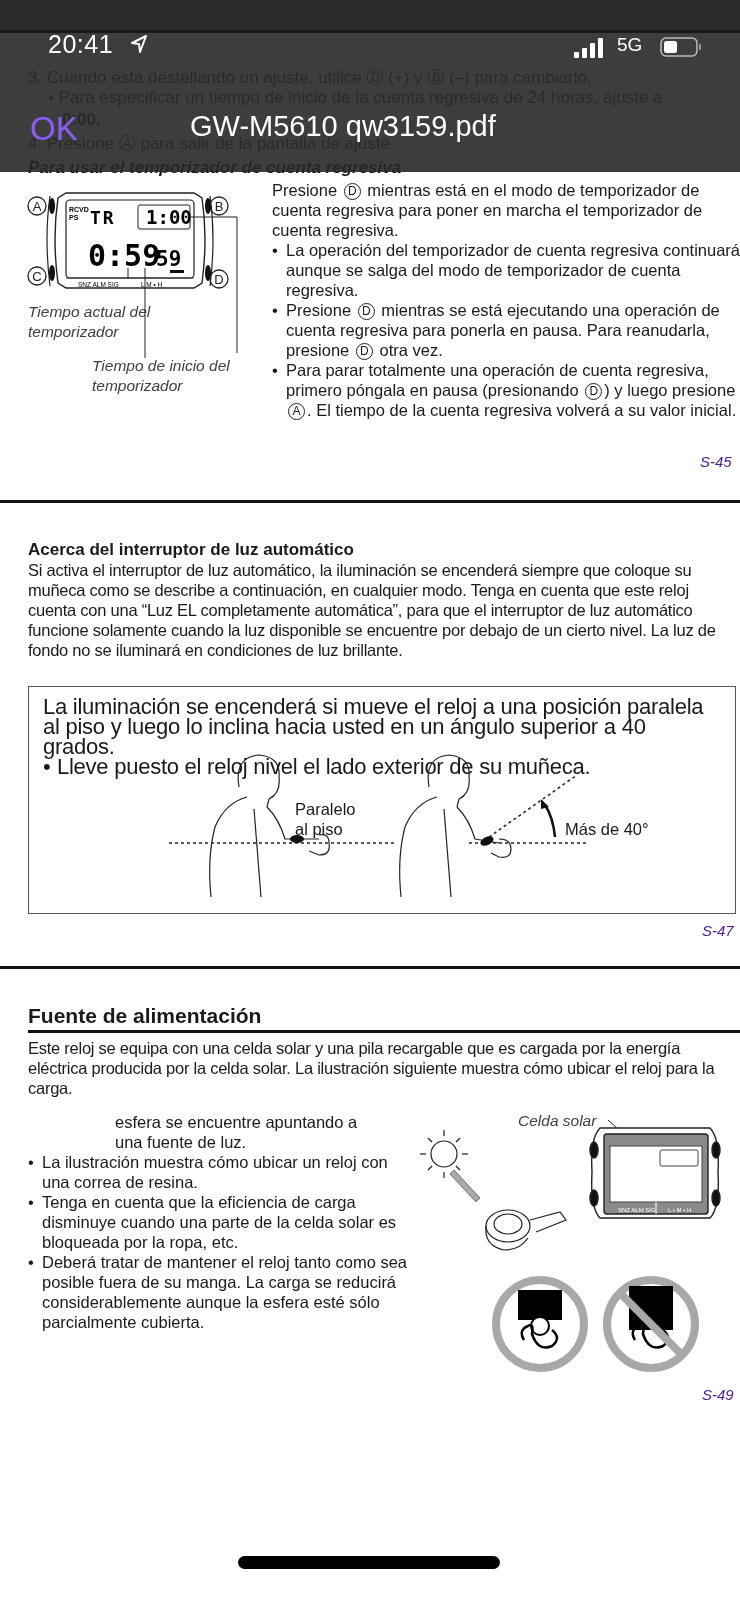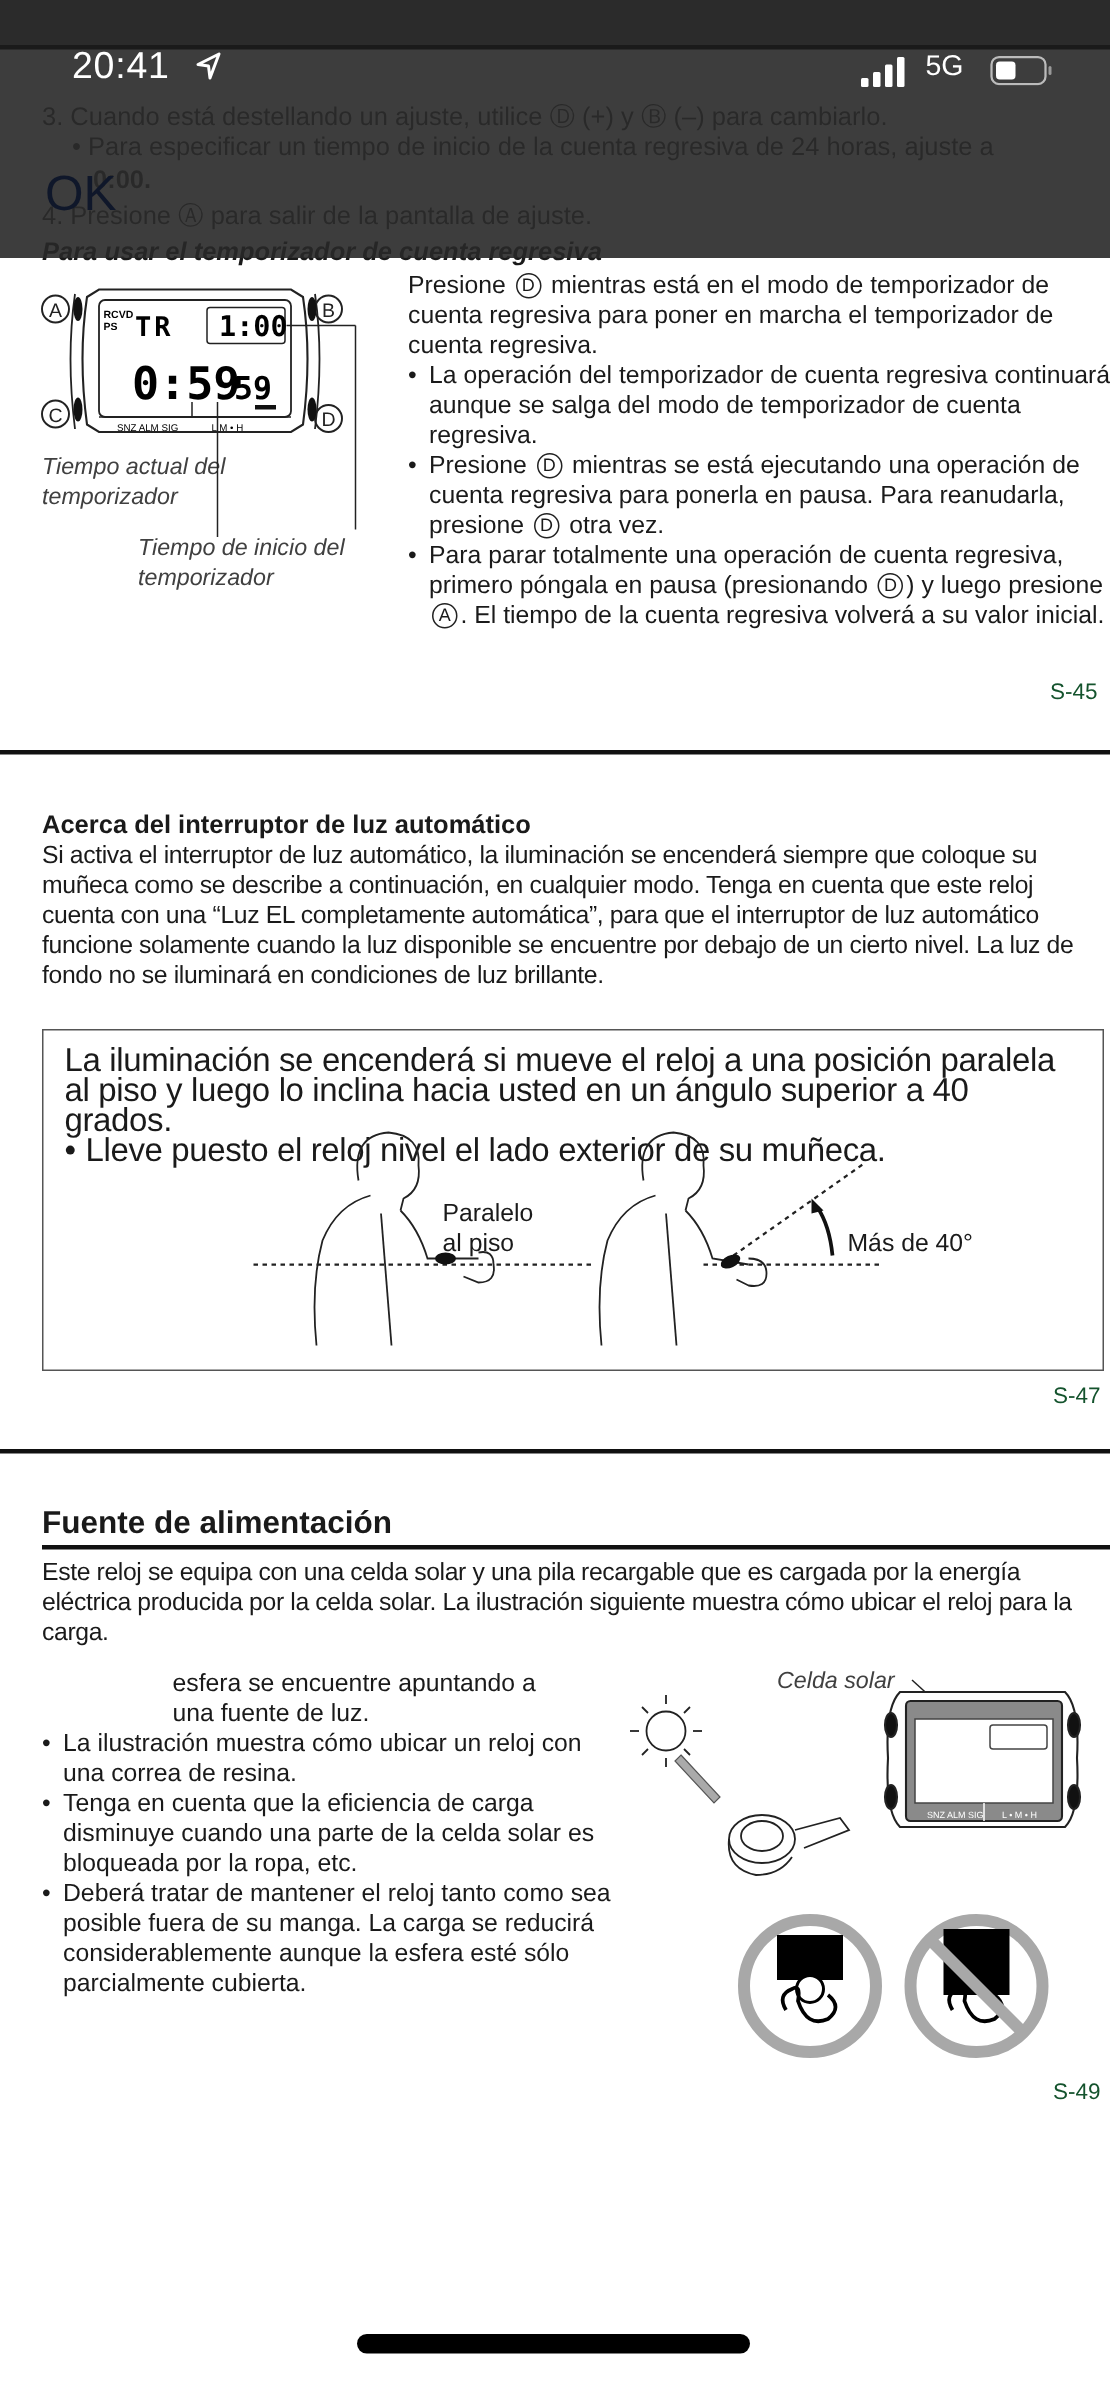--- a/index.html
+++ b/index.html
@@ -11,36 +11,36 @@
   .header-overlay {
     position: absolute; left: 0; top: 30px; width: 740px; height: 142px;
     background: rgba(40,40,40,0.90); z-index: 4;
   }
   .header-overlay .border-top { position: absolute; left: 0; top: 0; width: 740px; height: 3px; background: #1a1a1a; }
   .status-time { position: absolute; left: 48px; top: 30px; color: #fff; font-size: 25px; font-family: "Liberation Sans", sans-serif; letter-spacing: 0.5px; }
   .loc-icon { position: absolute; left: 130px; top: 34px; width: 18px; height: 20px; }
   .signal { position: absolute; left: 574px; top: 38px; width: 34px; height: 20px; }
   .net { position: absolute; left: 617px; top: 34px; color: #fff; font-size: 19px; text-align: center; }
   .battery { position: absolute; left: 660px; top: 37px; width: 42px; height: 20px; }
-  .ok-btn { position: absolute; left: 30px; top: 110px; color: #0f172a; font-size: 33px; font-family: "Liberation Sans", sans-serif; cursor: pointer; }
+  .ok-btn { position: absolute; left: 30px; top: 110px; color: #8b5cf6; font-size: 33px; font-family: "Liberation Sans", sans-serif; cursor: pointer; }
   .doc-title { position: absolute; left: 190px; top: 110px; color: #fff; font-size: 29px; font-family: "Liberation Sans", sans-serif; }
 
   
   .ghost { position: absolute; color: #3a3a3a; font-size: 17px; z-index: 1; white-space: nowrap; }
   .ghost-sub { font-style: italic; font-weight: bold; font-size: 17px; color: #1a1a1a; }
 
   
   .p45-text { position: absolute; left: 256px; top: 180px; width: 480px; font-size: 16.5px; line-height: 20px; z-index: 2; margin-left: 16px; }
   .p45-text p { margin: 0; }
   .bullet { position: relative; padding-left: 14px; }
   .bullet::before { content: "•"; position: absolute; left: 0; top: 0; }
   .circ { display: inline-block; width: 17px; height: 17px; border: 1.2px solid #222; border-radius: 50%; font-size: 12px; line-height: 15px; text-align: center; vertical-align: 1px; margin: 0 2px; }
   .watch-fig { position: absolute; left: 26px; top: 188px; width: 230px; height: 200px; z-index: 2; }
   .cap { position: absolute; font-style: italic; font-size: 15.5px; line-height: 20px; color: #404040; }
-  .page-num { position: absolute; font-size: 15px; color: #14532d; }
+  .page-num { position: absolute; font-style: italic; font-size: 15px; color: #4c1d95; }
 
   .rule { position: absolute; left: 0; width: 740px; height: 3px; background: #111; }
 
   
   .h-sec { position: absolute; left: 28px; font-weight: bold; font-size: 17px; }
   .para { position: absolute; left: 28px; width: 700px; font-size: 16.5px; line-height: 20px; font-family: "Liberation Sans", sans-serif; letter-spacing: -0.25px; }
   .box47 { position: absolute; left: 28px; top: 686px; width: 708px; height: 228px; border: 1.5px solid #555; }
   .box47 .inner-text { position: absolute; left: 14px; top: 10px; width: 680px; font-size: 22px; line-height: 20px; letter-spacing: -0.25px; }
   .fig-label { position: absolute; font-size: 16.5px; line-height: 20px; }
 
@@ -76,20 +76,21 @@
     <rect x="16" y="5" width="5" height="15" rx="1" fill="#fff"></rect>
     <rect x="24" y="0" width="5" height="20" rx="1" fill="#fff"></rect>
   </svg>
   <div class="net">5G</div>
   <svg class="battery" viewBox="0 0 42 20">
     <rect x="1" y="1" width="36" height="18" rx="5" fill="none" stroke="#bbb" stroke-width="1.5"></rect>
     <rect x="4" y="4" width="13" height="12" rx="2.5" fill="#fff"></rect>
     <rect x="39" y="7" width="2" height="6" rx="1" fill="#999"></rect>
   </svg>
   <div class="ok-btn" style="pointer-events:auto;">OK</div>
+  <div class="doc-title">GW-M5610 qw3159.pdf</div>
 </div>
 
 <svg class="watch-fig" viewBox="0 0 230 200">
 
   <g fill="none" stroke="#222" stroke-width="1.3">
     <circle cx="11" cy="18" r="9"></circle>
       <circle cx="193" cy="18" r="9"></circle>
     <circle cx="11" cy="88" r="9"></circle>
       <circle cx="193" cy="91" r="9"></circle>
   </g>

